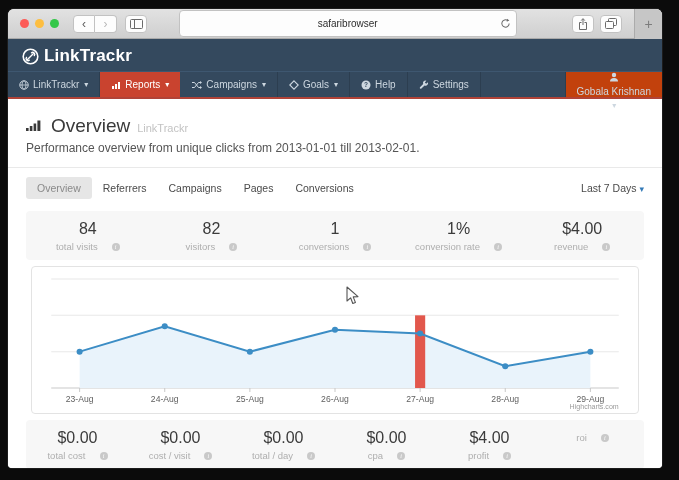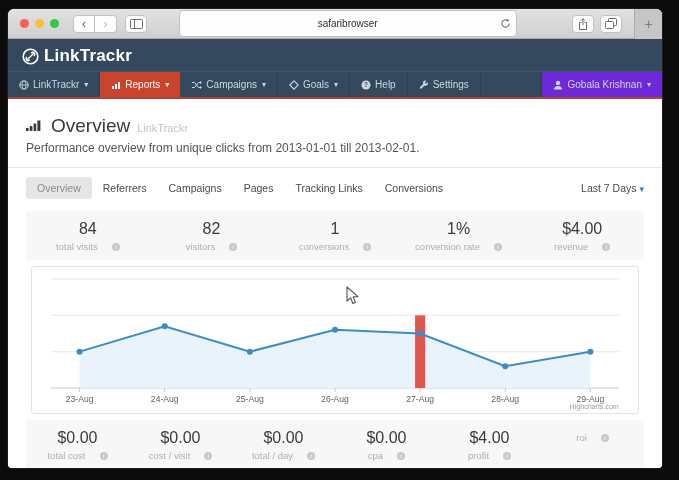--- a/index.html
+++ b/index.html
@@ -34,21 +34,21 @@
   
   .navbar { background:var(--nav-bg,#34495e); }
   .logo-row { display:flex; align-items:center; padding:7px 14px 5px; gap:5px; }
   .logo-text { color:#fff; font-size:17px; font-weight:bold; letter-spacing:.2px; }
   .menu-row { display:flex; align-items:stretch; height:28px; border-top:1px solid #3e5770;
               border-bottom:2px solid #b04338; }
   .menu-item { display:flex; align-items:center; gap:4px; padding:0 11px; color:#cdd7e0;
                font-size:10px; border-right:1px solid #2c3e50; cursor:default; }
   .menu-item .caret { font-size:8px; margin-left:1px; }
   .menu-item.active { background:var(--accent,#c9432f); color:#fff; border-right:none; }
-  .menu-user { margin-left:auto; border-right:none; border-left:1px solid #2c3e50; background:#6d28d9; }
+  .menu-user { margin-left:auto; border-right:none; border-left:1px solid #2c3e50; background:#c2410c;flex-direction:column; }
 
   
   .page { background:#fff; }
   .page-header { padding:16px 18px 12px; border-bottom:1px solid #e9e9e9; }
   .ph-title-row { display:flex; align-items:baseline; gap:7px; }
   .ph-title { font-size:19px; color:#3a3a3a; }
   .ph-brand { font-size:11px; color:#c3c3c3; }
   .ph-desc { font-size:12px; color:#555; margin-top:4px; }
 
   .tabs-row { display:flex; align-items:center; padding:9px 18px 6px; }
@@ -211,21 +211,20 @@
         <span class="ph-brand">LinkTrackr</span>
       </div>
       <div class="ph-desc">Performance overview from unique clicks from 2013-01-01 till 2013-02-01.</div>
     </div>
 
     <div class="tabs-row">
       <span class="tab active">Overview</span>
       <span class="tab">Referrers</span>
       <span class="tab">Campaigns</span>
       <span class="tab">Pages</span>
-      <span class="tab">Tracking Links</span>
       <span class="tab">Conversions</span>
       <span class="period">
         <span>Last 7 Days</span>
         <span class="caret">▾</span>
       </span>
     </div>
 
     <div class="stats-panel" id="stats-top">
         <div class="stat">
           <div class="stat-value">84</div>

